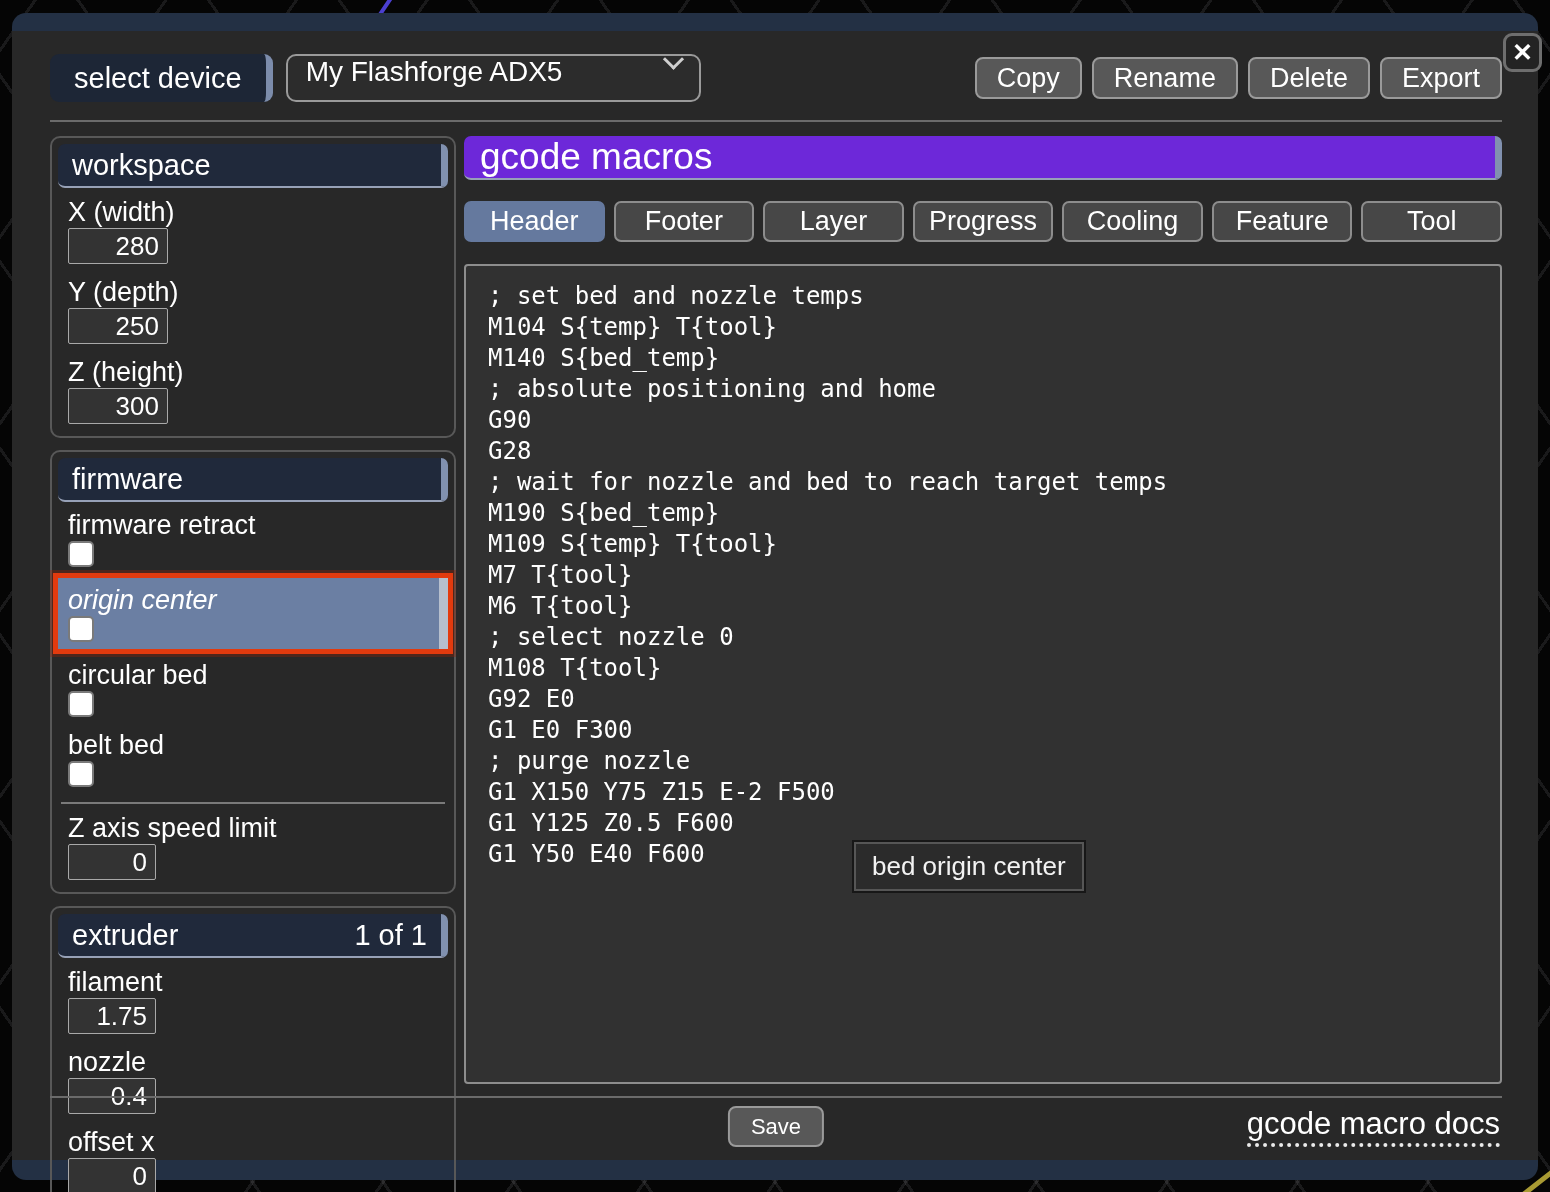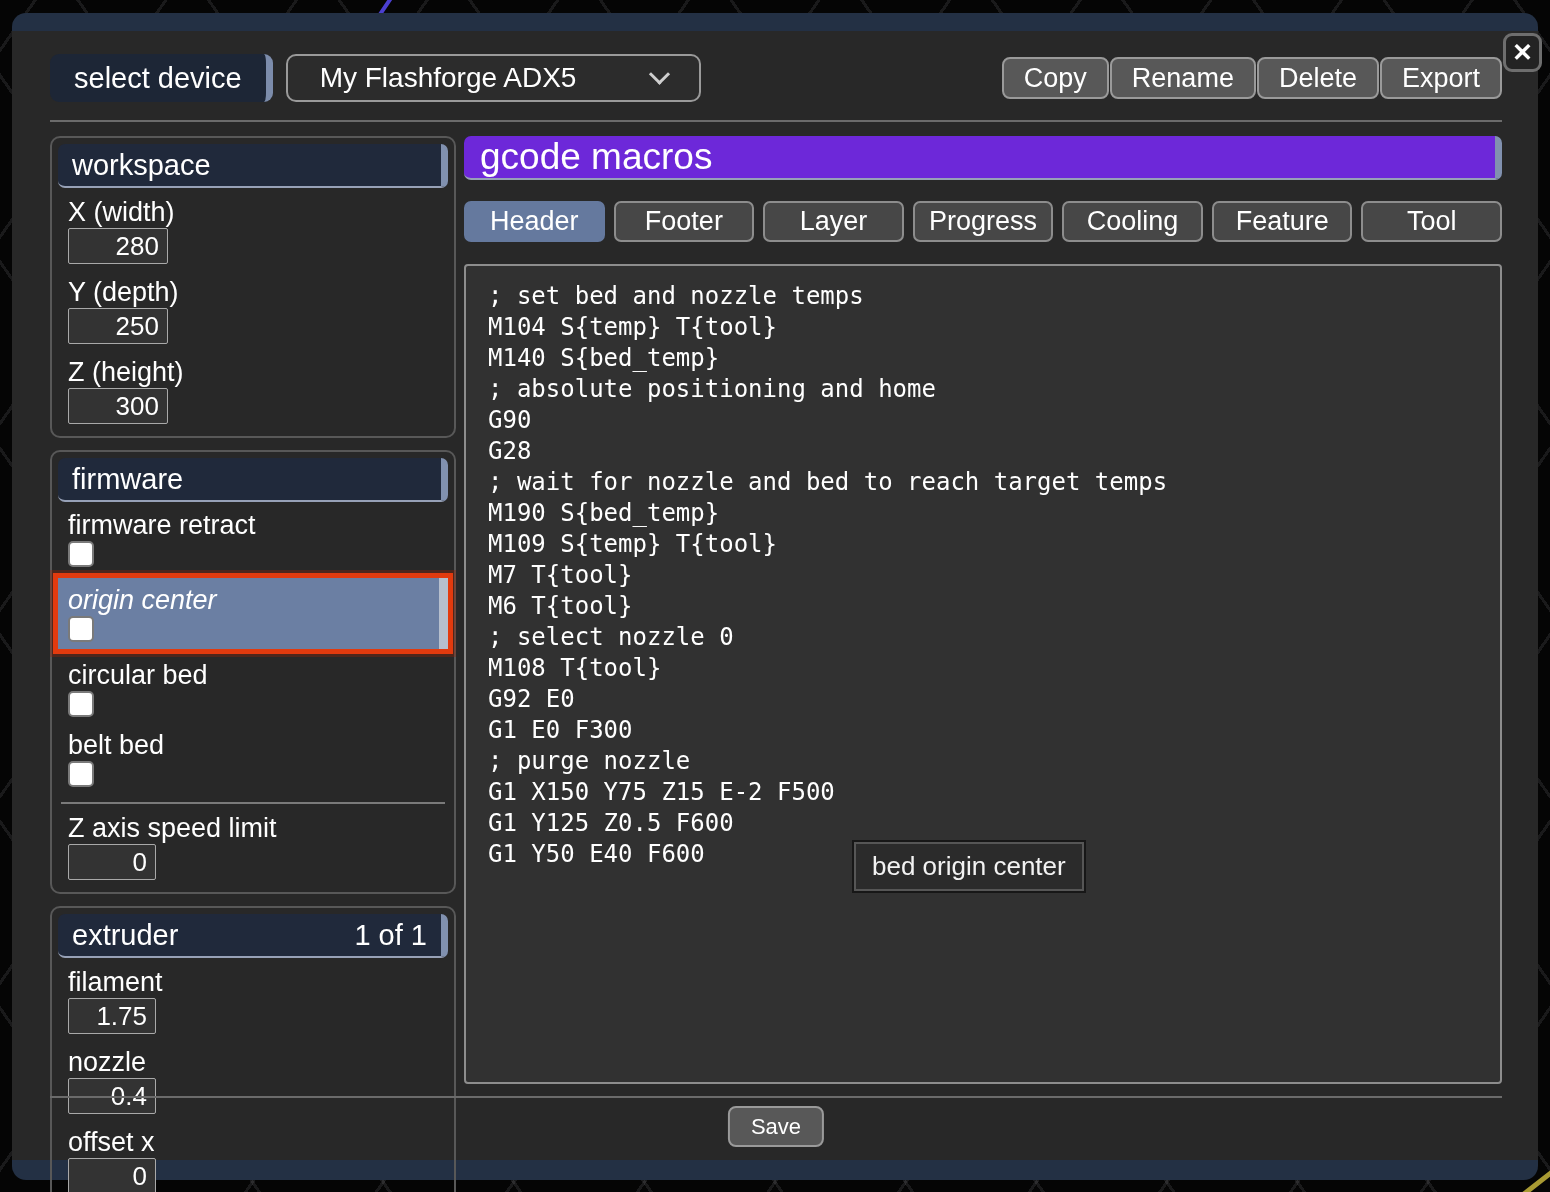--- a/index.html
+++ b/index.html
@@ -31,29 +31,29 @@
 
   
   .top-bar{ display:flex; align-items:center; height:50px; flex:none; }
   .select-device-label{
     background:#1d2636; border-right:7px solid #7c8cab; border-radius:9px;
     height:48px; display:flex; align-items:center; padding:0 24px;
     font-size:29px; color:#fff;
   }
   .device-select{
     margin-left:13px; width:415px; height:48px; background:#2c2c2c;
-    border:2px solid #9a9a9a; border-radius:10px; display:flex; align-items:center;
-    padding:0 32px; font-size:28px; cursor:pointer;
+    border:2px solid #9a9a9a; border-radius:10px; display:flex; align-items:flex-start;
+    padding:0 18px; font-size:28px; cursor:pointer;
   }
   .device-select .chev{
     margin-left:auto; width:15px; height:15px;
     border-right:3px solid #cfcfcf; border-bottom:3px solid #cfcfcf;
     transform:rotate(45deg) translate(-3px,-3px);
   }
-  .tb-buttons{ margin-left:auto; display:flex; gap:1px;border-radius:9px; }
+  .tb-buttons{ margin-left:auto; display:flex; gap:10px;border-radius:9px; }
   .btn{
     background:#585858; border:2px solid #9a9a9a; border-radius:8px;
     color:#fff; font-size:27px; font-family:"Liberation Sans",sans-serif;
     height:42px; padding:0 20px; cursor:pointer;
   }
   .close-btn{
     position:absolute; right:-4px; top:20px; width:39px; height:39px;
     background:#232323; border:3px solid #6e6e6e; border-radius:9px;
     color:#fff; font-size:25px; font-weight:bold; line-height:1; cursor:pointer;
   }
@@ -286,18 +286,19 @@
 G1 Y125 Z0.5 F600
 G1 Y50 E40 F600</pre>
           <div class="tooltip">bed origin center</div>
         </div>
       </div>
     </div>
 
     <hr class="rule bottom-rule">
     <div class="footer-row">
       <button class="save-btn">Save</button>
+      <a class="docs-link">gcode macro docs</a>
     </div>
   </div>
 
   <div class="dialog-strip bottom"></div>
   <button class="close-btn">✕</button>
 </div>
 
 </body></html>

